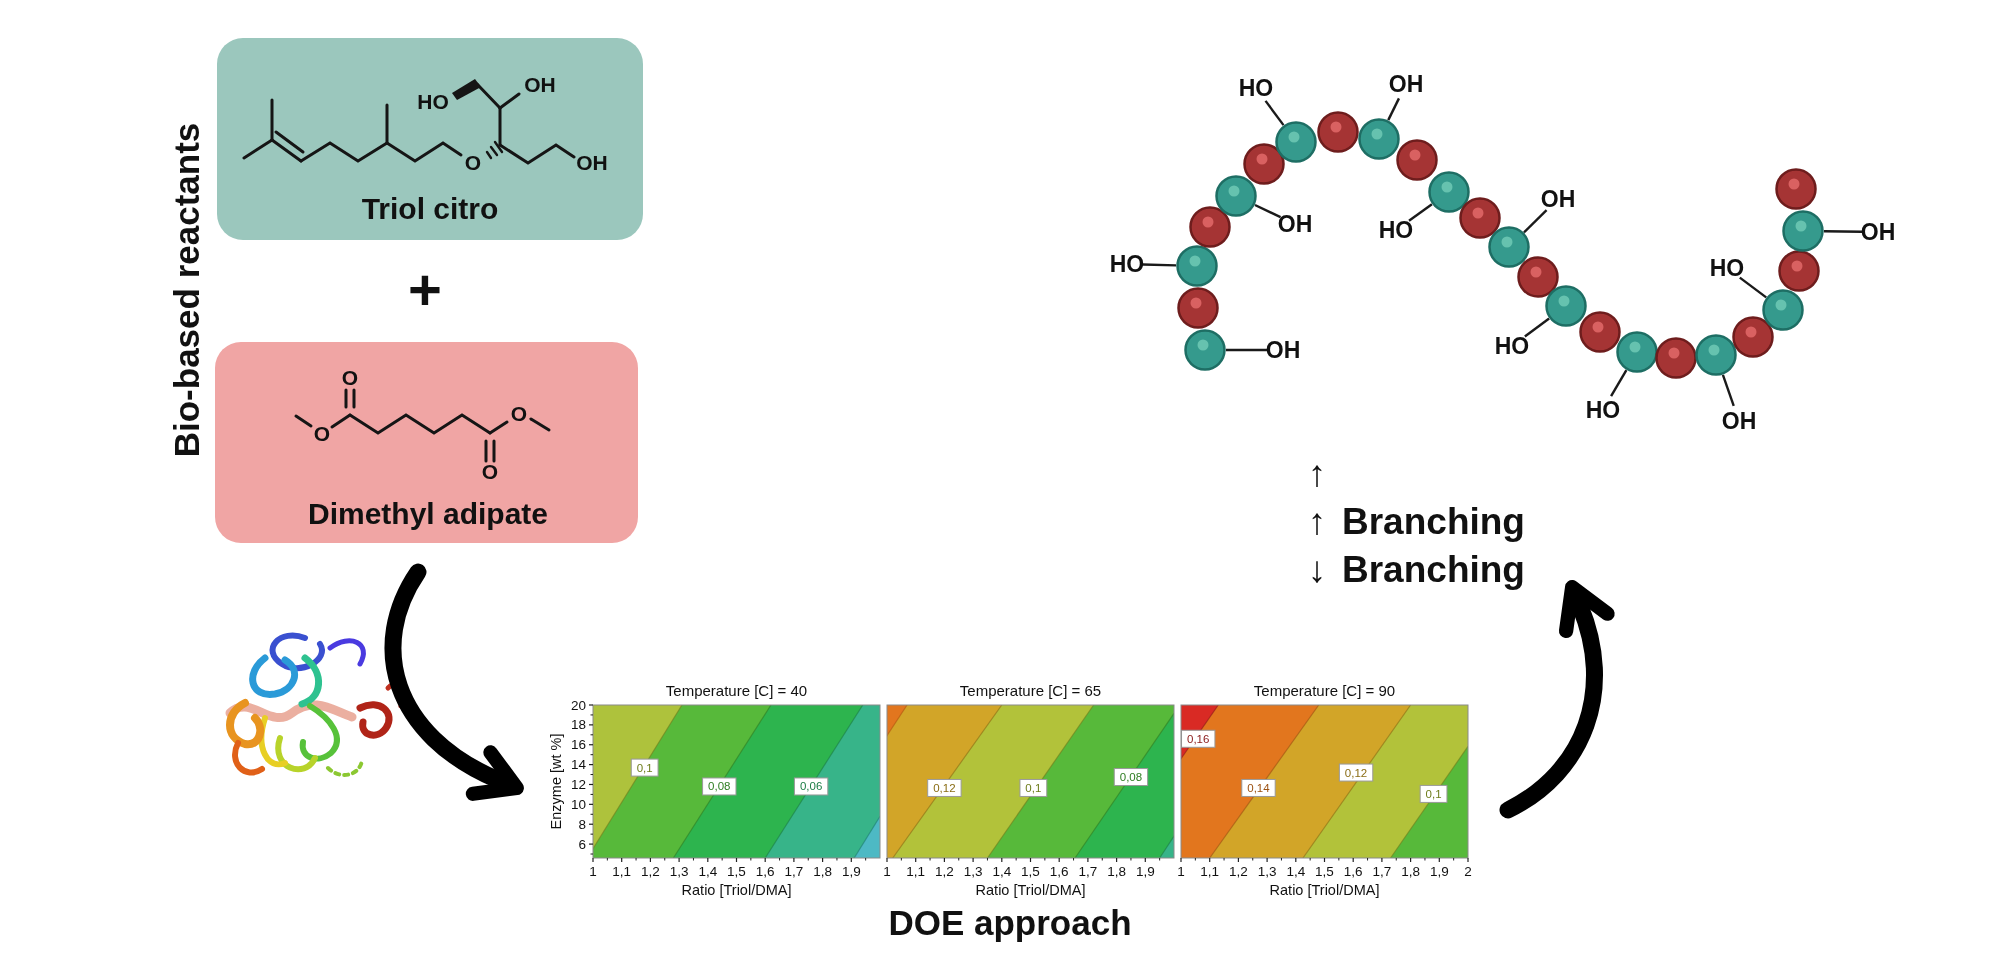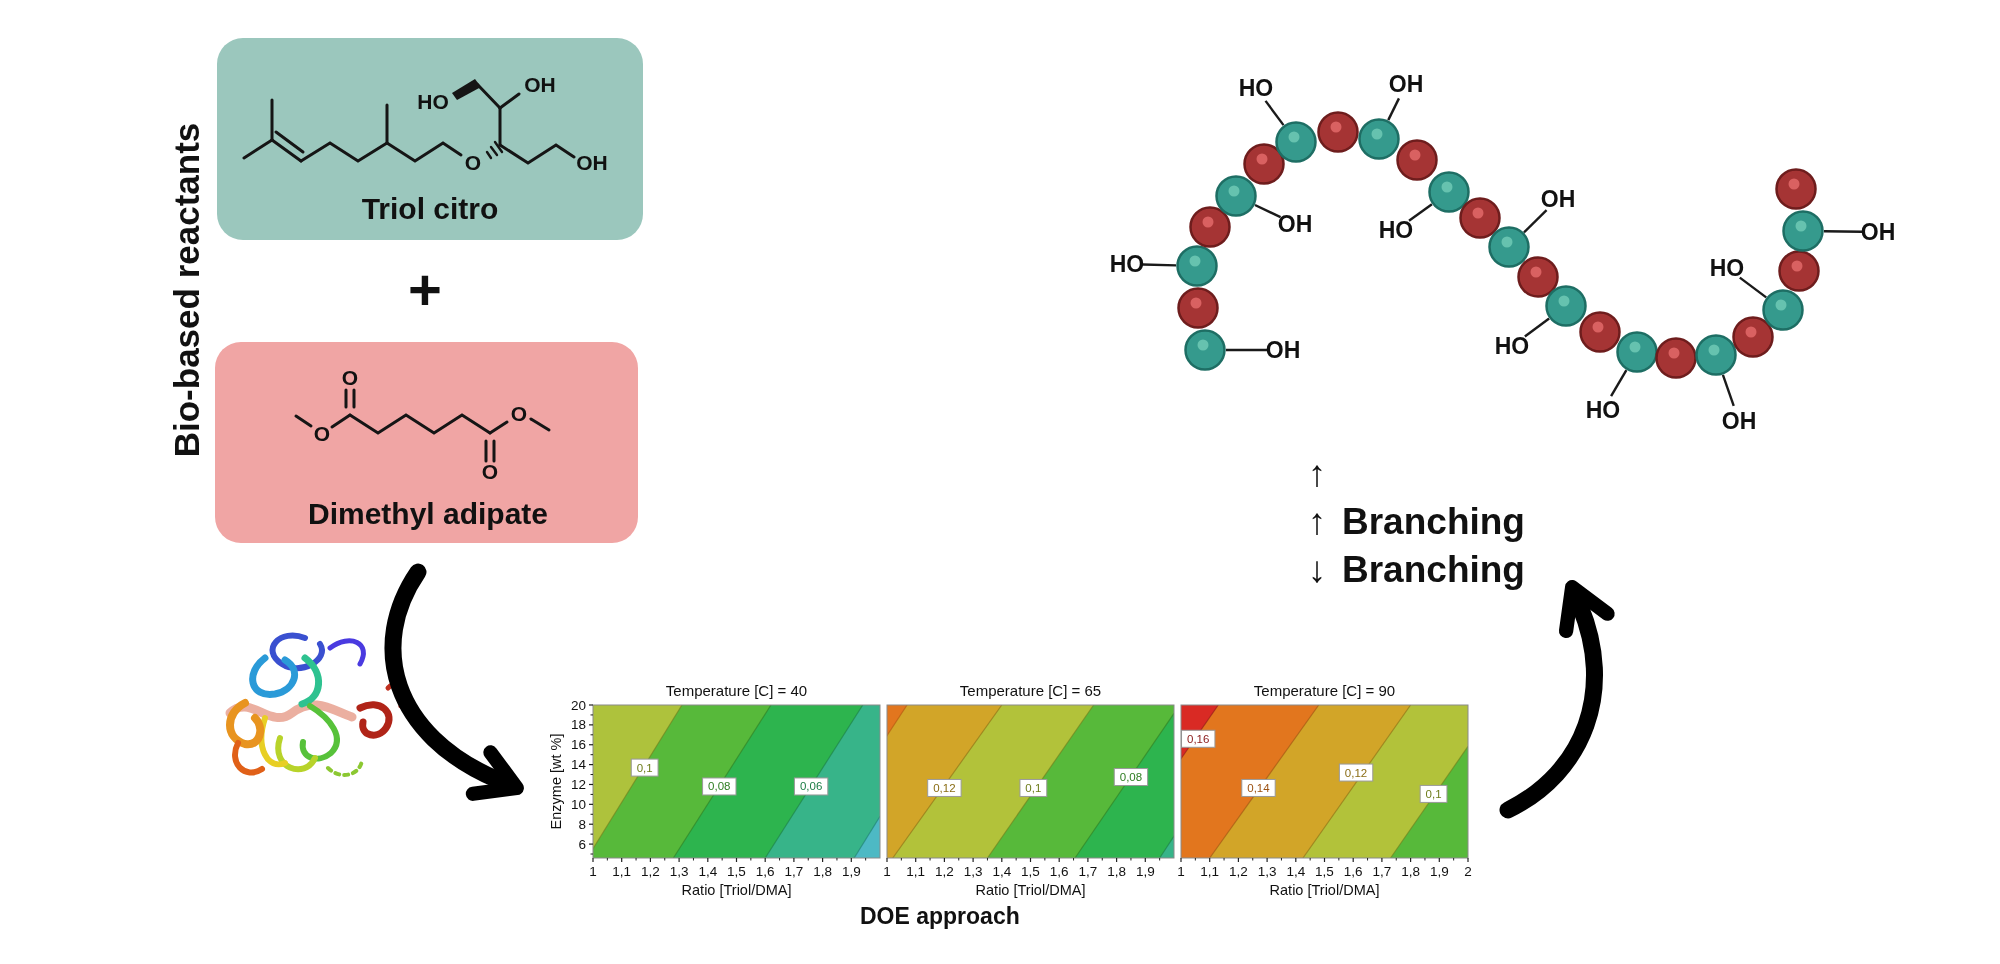--- a/index.html
+++ b/index.html
@@ -8,21 +8,21 @@
   .abs{position:absolute;}
   .side-label{left:-8px;top:268px;width:390px;height:44px;transform:rotate(-90deg);
               transform-origin:center;text-align:center;line-height:44px;
               font-size:35px;font-weight:bold;white-space:nowrap;}
   .box{border-radius:26px;}
   .box svg{position:absolute;left:0;top:0;width:100%;height:100%;}
   .box-triol{left:217px;top:38px;width:426px;height:202px;}
   .box-dma{left:215px;top:342px;width:423px;height:201px;}
   .plus{left:385px;top:255px;width:80px;height:70px;text-align:center;line-height:70px;
         font-size:58px;font-weight:bold;}
-  .doe-caption{left:860px;top:903px;width:300px;text-align:left;font-size:23px;font-weight:bold;}
+  .doe-caption{left:860px;top:903px;width:300px;text-align:center;font-size:35px;font-weight:bold;}
   .outcomes{left:1300px;top:450px;}
   .outcome-row{display:flex;align-items:center;height:48px;font-size:37px;font-weight:bold;}
   .outcome-symbol{width:34px;text-align:center;margin-right:8px;}
   .bond{stroke:#151515;stroke-width:3;fill:none;stroke-linecap:round;}
   .atom{font-size:21px;font-weight:600;fill:#111;}
   .struct-label{font-size:30px;font-weight:bold;fill:#111;}
   svg text{font-family:"Liberation Sans",sans-serif;}
 </style>
 </head>
 <body>

